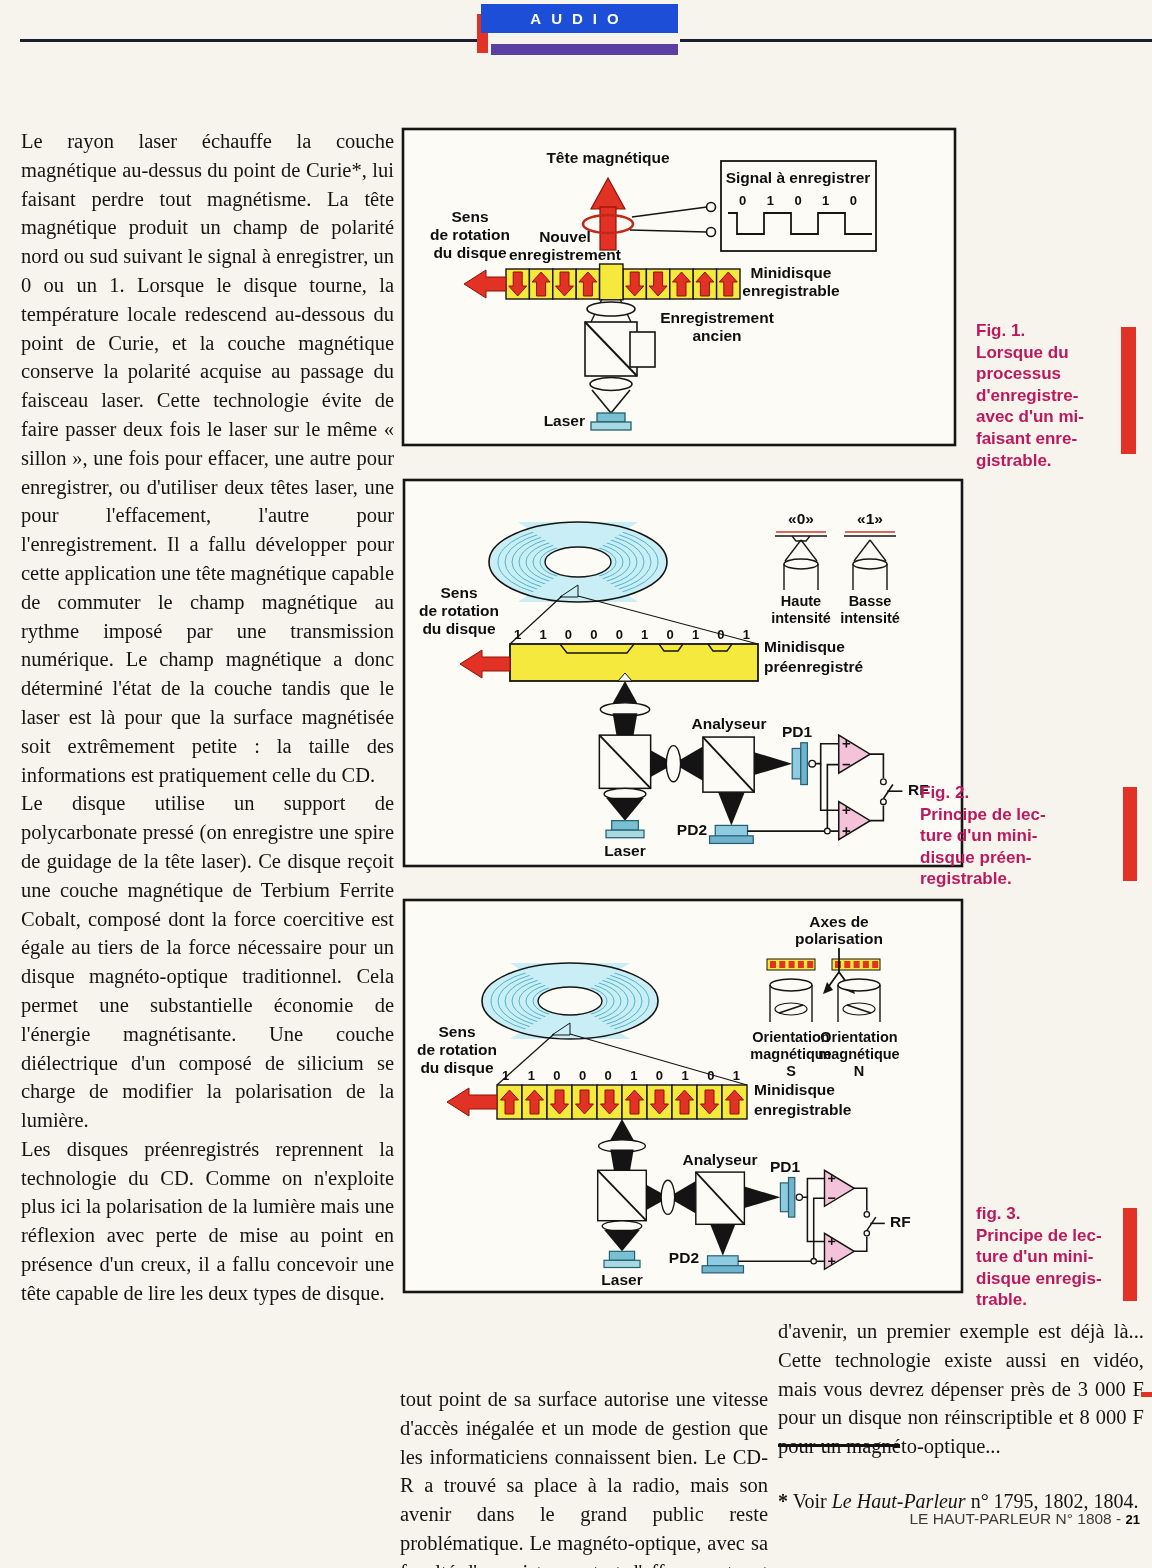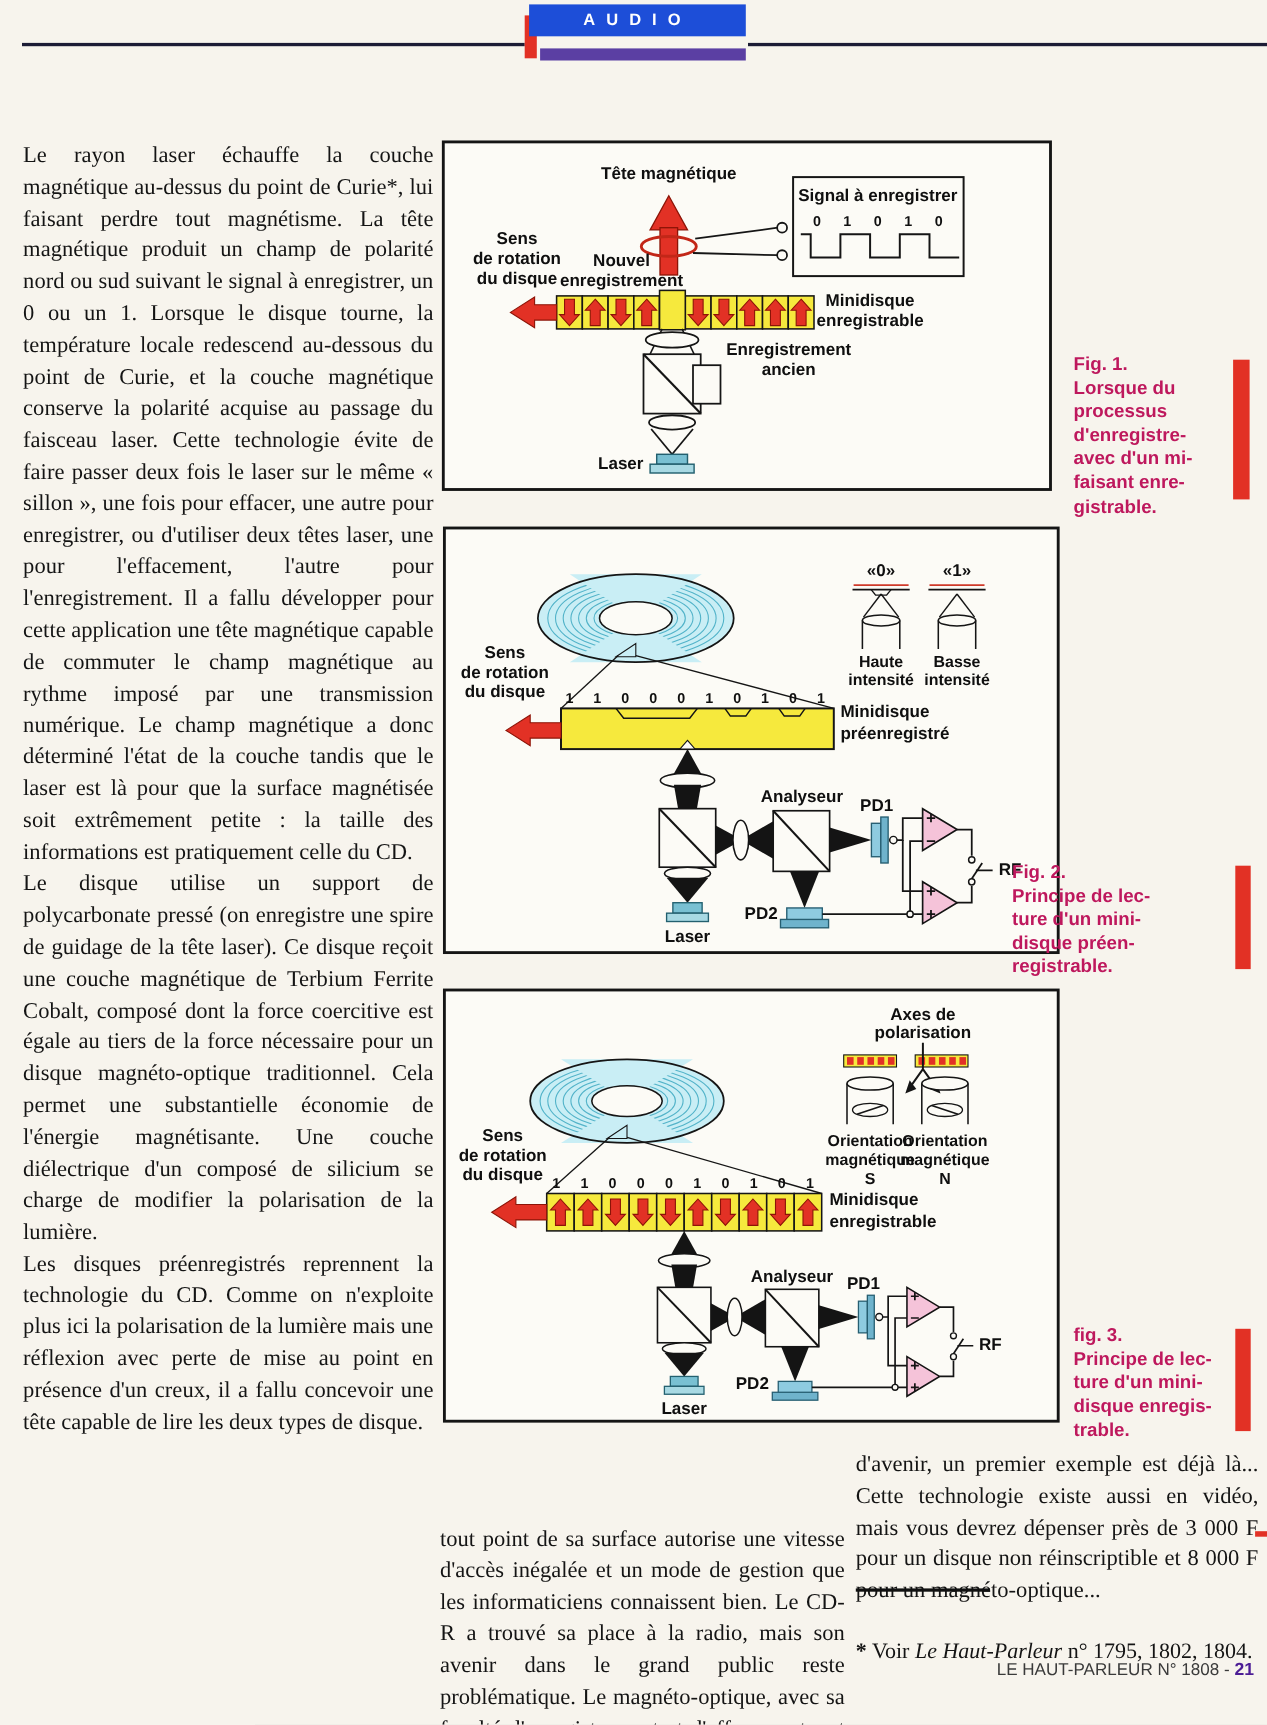--- a/index.html
+++ b/index.html
@@ -14,21 +14,21 @@
   .col{text-align:justify;font-size:20.5px;line-height:28.8px;hyphens:auto;}
   .col p{margin:0;}
   .caption{font-family:"Liberation Sans",sans-serif;font-weight:bold;font-size:17px;
            line-height:21.6px;color:#be185d;width:146px;}
   .fig{background:transparent;}
   .fig text{font-family:"Liberation Sans",sans-serif;font-weight:700;fill:#0f0f0f;font-size:15.5px;}
   .fig text.bits{font-size:13px;}
   .strip-cell{fill:#f6e93d;stroke:#161616;stroke-width:1.4;}
   .footnote{font-size:20px;line-height:26px;text-align:justify;}
   .footer{font-family:"Liberation Sans",sans-serif;font-size:15.5px;color:#3a3a3a;text-align:right;}
-  .footer b{color:#4c1d95;font-size:16px;}
+  .footer b{color:#000000;font-size:13px;}
 </style>
 </head>
 <body>
 
 <svg width="0" height="0" style="position:absolute" aria-hidden="true">
   <defs></defs>
   <g id="ar-u">
     <polygon points="0,-12 9,-2 4.5,-2 4.5,12 -4.5,12 -4.5,-2 -9,-2" fill="#e23125" stroke="#8c1407" stroke-width="1"></polygon>
   </g>
   <g id="ar-d">

